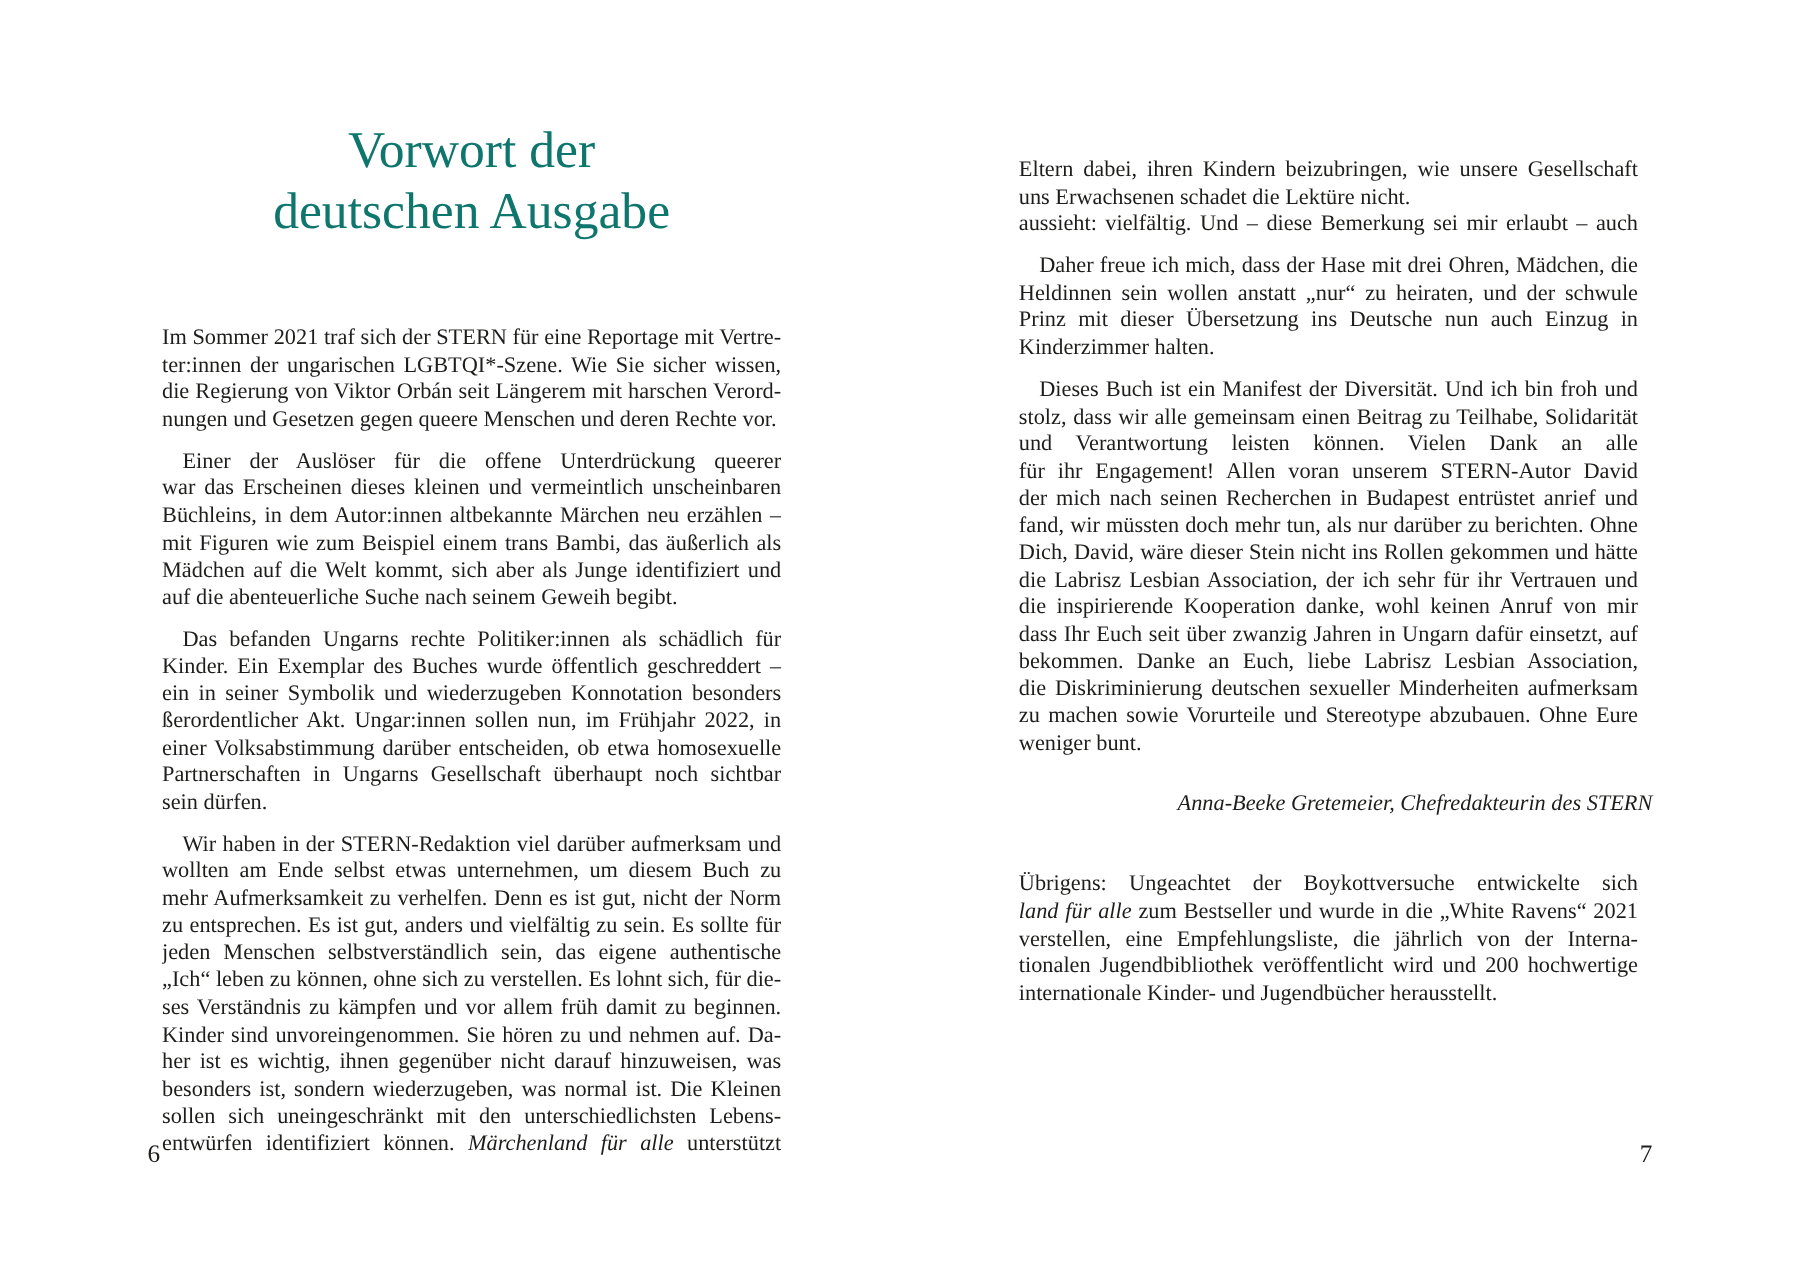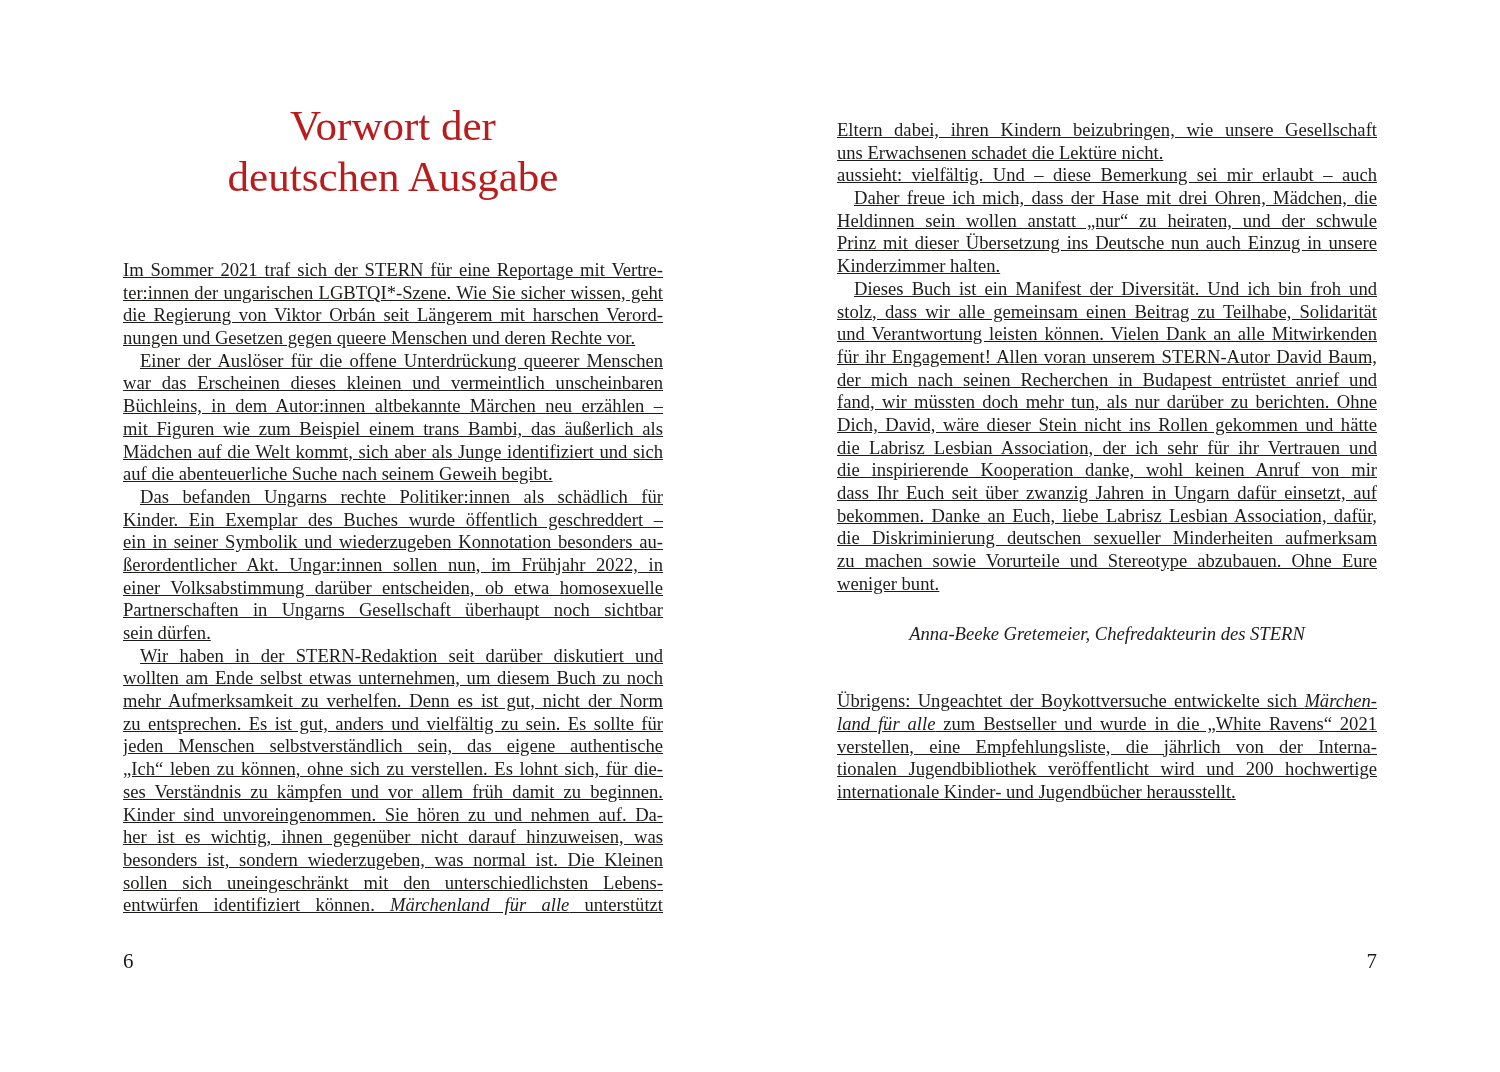--- a/index.html
+++ b/index.html
@@ -12,50 +12,50 @@
     position: relative;
   }
   .spread { position: absolute; inset: 0; }
 
   .chapter-title {
     position: absolute;
     left: 123px; top: 100px; width: 540px;
     text-align: center;
     font-size: 43px;
     line-height: 51px;
-    color: #b91c1c;
+    color: #0f766e;
   }
 
   .body-col {
     position: absolute;
     width: 540px;
     font-size: 18.6px;
   }
   .body-left  { left: 123px;  top: 259px; }
   .body-right { left: 837px;  top: 119px; }
 
-  .para { margin: 0; text-decoration: underline; }
+  .para { margin: 12px; }
   .line {
     height: 22.7px;
     line-height: 22.7px;
     text-align: justify;
     text-align-last: justify;
     white-space: nowrap;
   }
   
   .line { white-space: normal; overflow: hidden; }
   .line.end { text-align-last: left; }
   .line.indent { text-indent: 17px; }
   .it { font-style: italic; }
 
   .attribution {
     margin-top: 28px;
     height: 22.7px;
     line-height: 22.7px;
-    text-align: center;
+    text-align: right;
     font-style: italic;
   }
   .bottom-block { margin-top: 44px; }
 
   .page-number {
     position: absolute;
     top: 948px;
     font-size: 21px;
     line-height: 26px;
     color: #1d1d1b;
@@ -91,21 +91,21 @@
         <div class="para">
           <div class="line indent"><span>Das befanden Ungarns rechte Politiker:innen als schädlich für</span></div>
           <div class="line"><span>Kinder. Ein Exemplar des Buches wurde öffentlich geschreddert –</span></div>
           <div class="line"><span>ein in seiner Symbolik und wiederzugeben Konnotation besonders au-</span></div>
           <div class="line"><span>ßerordentlicher Akt. Ungar:innen sollen nun, im Frühjahr 2022, in</span></div>
           <div class="line"><span>einer Volksabstimmung darüber entscheiden, ob etwa homosexuelle</span></div>
           <div class="line"><span>Partnerschaften in Ungarns Gesellschaft überhaupt noch sichtbar</span></div>
           <div class="line end"><span>sein dürfen.</span></div>
         </div>
         <div class="para">
-          <div class="line indent"><span>Wir haben in der STERN-Redaktion seit darüber diskutiert und</span></div>
+          <div class="line indent"><span>Wir haben in der STERN-Redaktion viel darüber aufmerksam und</span></div>
           <div class="line"><span>wollten am Ende selbst etwas unternehmen, um diesem Buch zu noch</span></div>
           <div class="line"><span>mehr Aufmerksamkeit zu verhelfen. Denn es ist gut, nicht der Norm</span></div>
           <div class="line"><span>zu entsprechen. Es ist gut, anders und vielfältig zu sein. Es sollte für</span></div>
           <div class="line"><span>jeden Menschen selbstverständlich sein, das eigene authentische</span></div>
           <div class="line"><span>„Ich“ leben zu können, ohne sich zu verstellen. Es lohnt sich, für die-</span></div>
           <div class="line"><span>ses Verständnis zu kämpfen und vor allem früh damit zu beginnen.</span></div>
           <div class="line"><span>Kinder sind unvoreingenommen. Sie hören zu und nehmen auf. Da-</span></div>
           <div class="line"><span>her ist es wichtig, ihnen gegenüber nicht darauf hinzuweisen, was</span></div>
           <div class="line"><span>besonders ist, sondern wiederzugeben, was normal ist. Die Kleinen</span></div>
           <div class="line"><span>sollen sich uneingeschränkt mit den unterschiedlichsten Lebens-</span></div>

